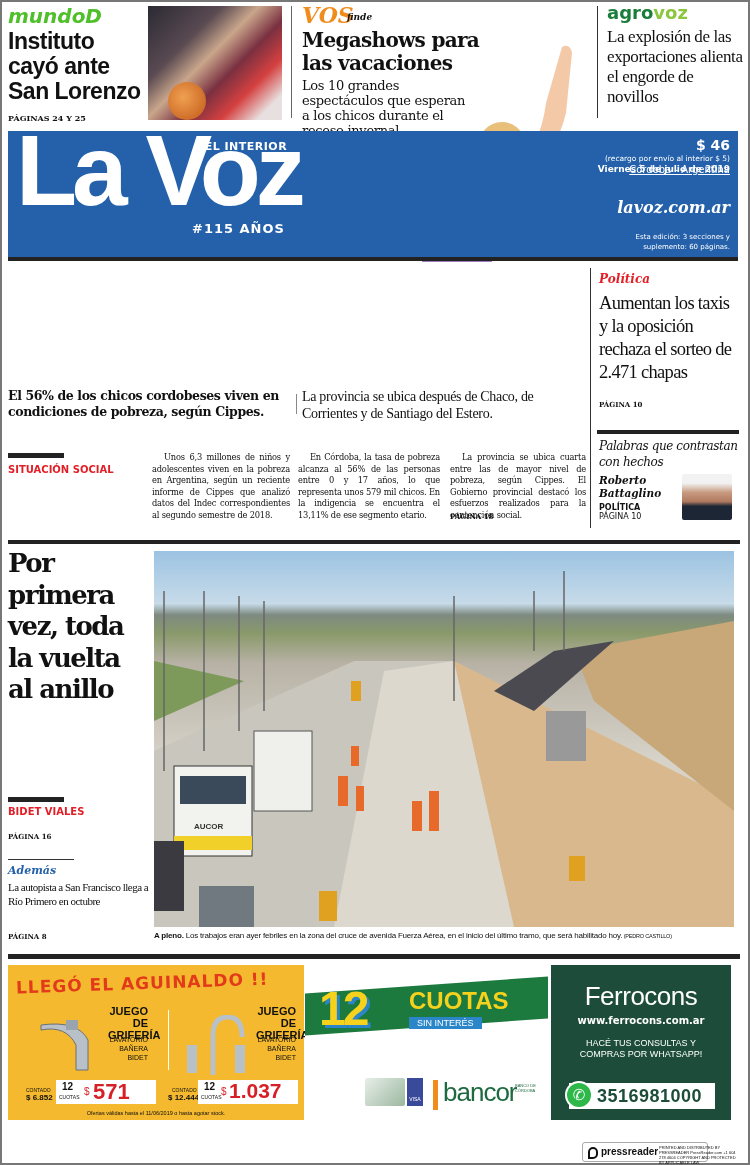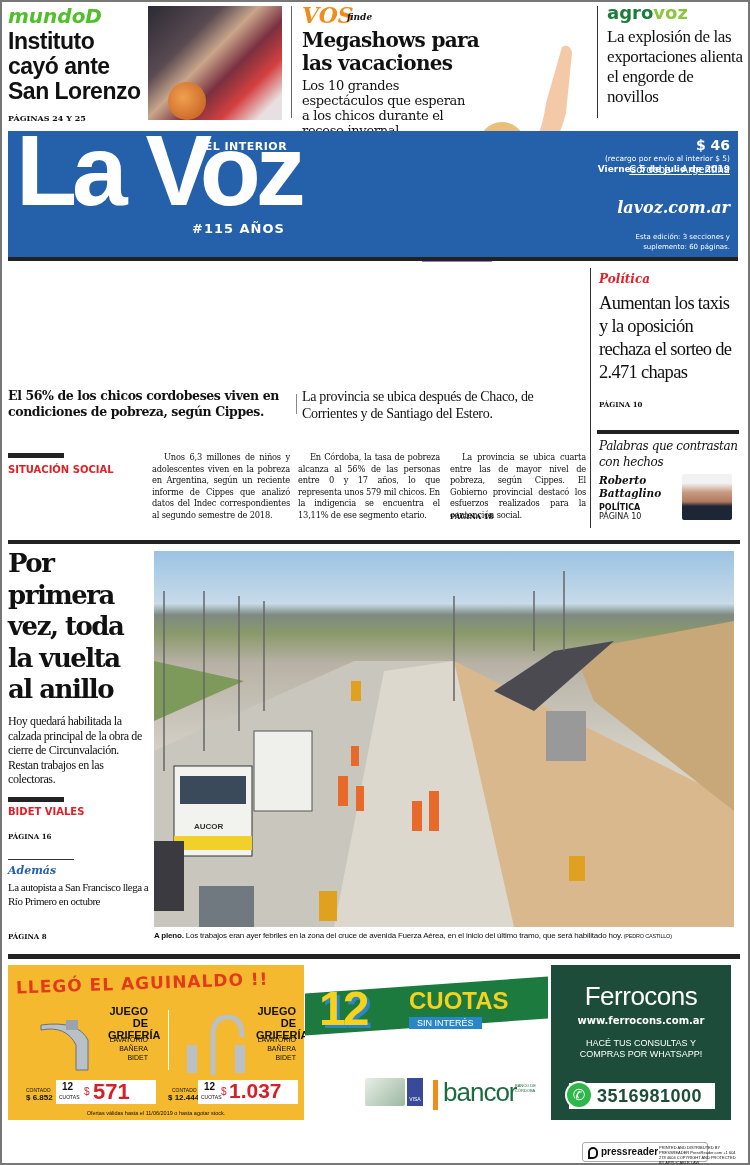--- a/index.html
+++ b/index.html
@@ -142,21 +142,20 @@
   <div class="abs op-head">Palabras que contrastan con hechos</div>
   <div class="abs op-author">Roberto Battaglino</div>
   <div class="abs op-sec">
     <div style="font-weight:bold;">POLÍTICA</div>
     <div>PÁGINA 10</div>
   </div>
   <div class="abs op-photo"></div>
 
   <div class="abs rule-full"></div>
   <div class="abs anillo-head">Por primera vez, toda la vuelta al anillo</div>
-  <div class="abs anillo-deck">Hoy quedará habilitada la calzada principal de la obra de cierre de Circunvalación. Restan trabajos en las colectoras.</div>
   <div class="abs rule-short" style="left:6px;top:795px;"></div>
   <div class="abs section-red" style="left:6px;top:804px;">BIDET VIALES</div>
   <div class="abs pag" style="left:6px;top:830px;">PÁGINA 16</div>
   <div class="abs" style="left:6px;top:857px;width:66px;height:1px;background:#333;"></div>
   <div class="abs ademas">Además</div>
   <div class="abs ademas-head">La autopista a San Francisco llega a Río Primero en octubre</div>
   <div class="abs pag" style="left:6px;top:930px;">PÁGINA 8</div>
 
   <div class="abs photo-road">
     <svg width="580" height="376" viewBox="0 0 580 376" style="position:absolute;left:0;top:0;">

